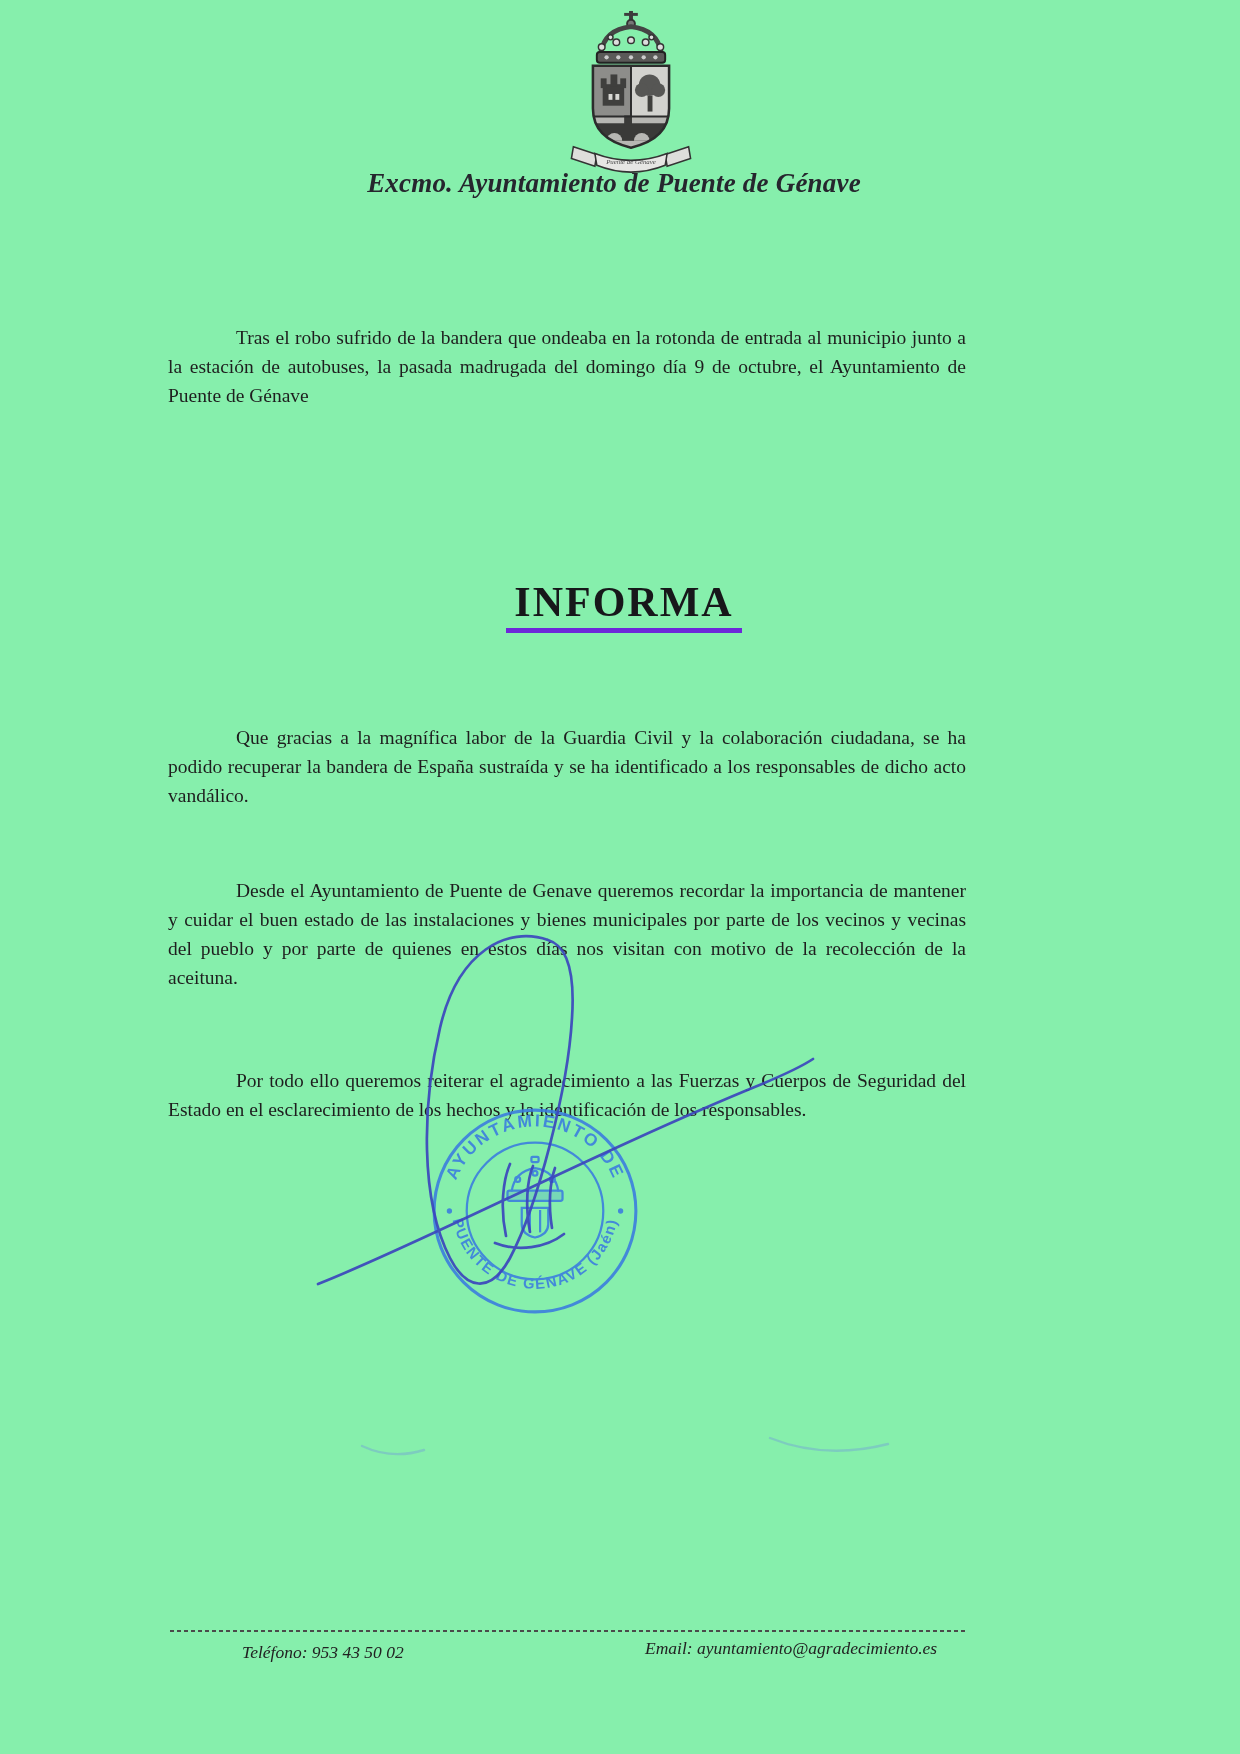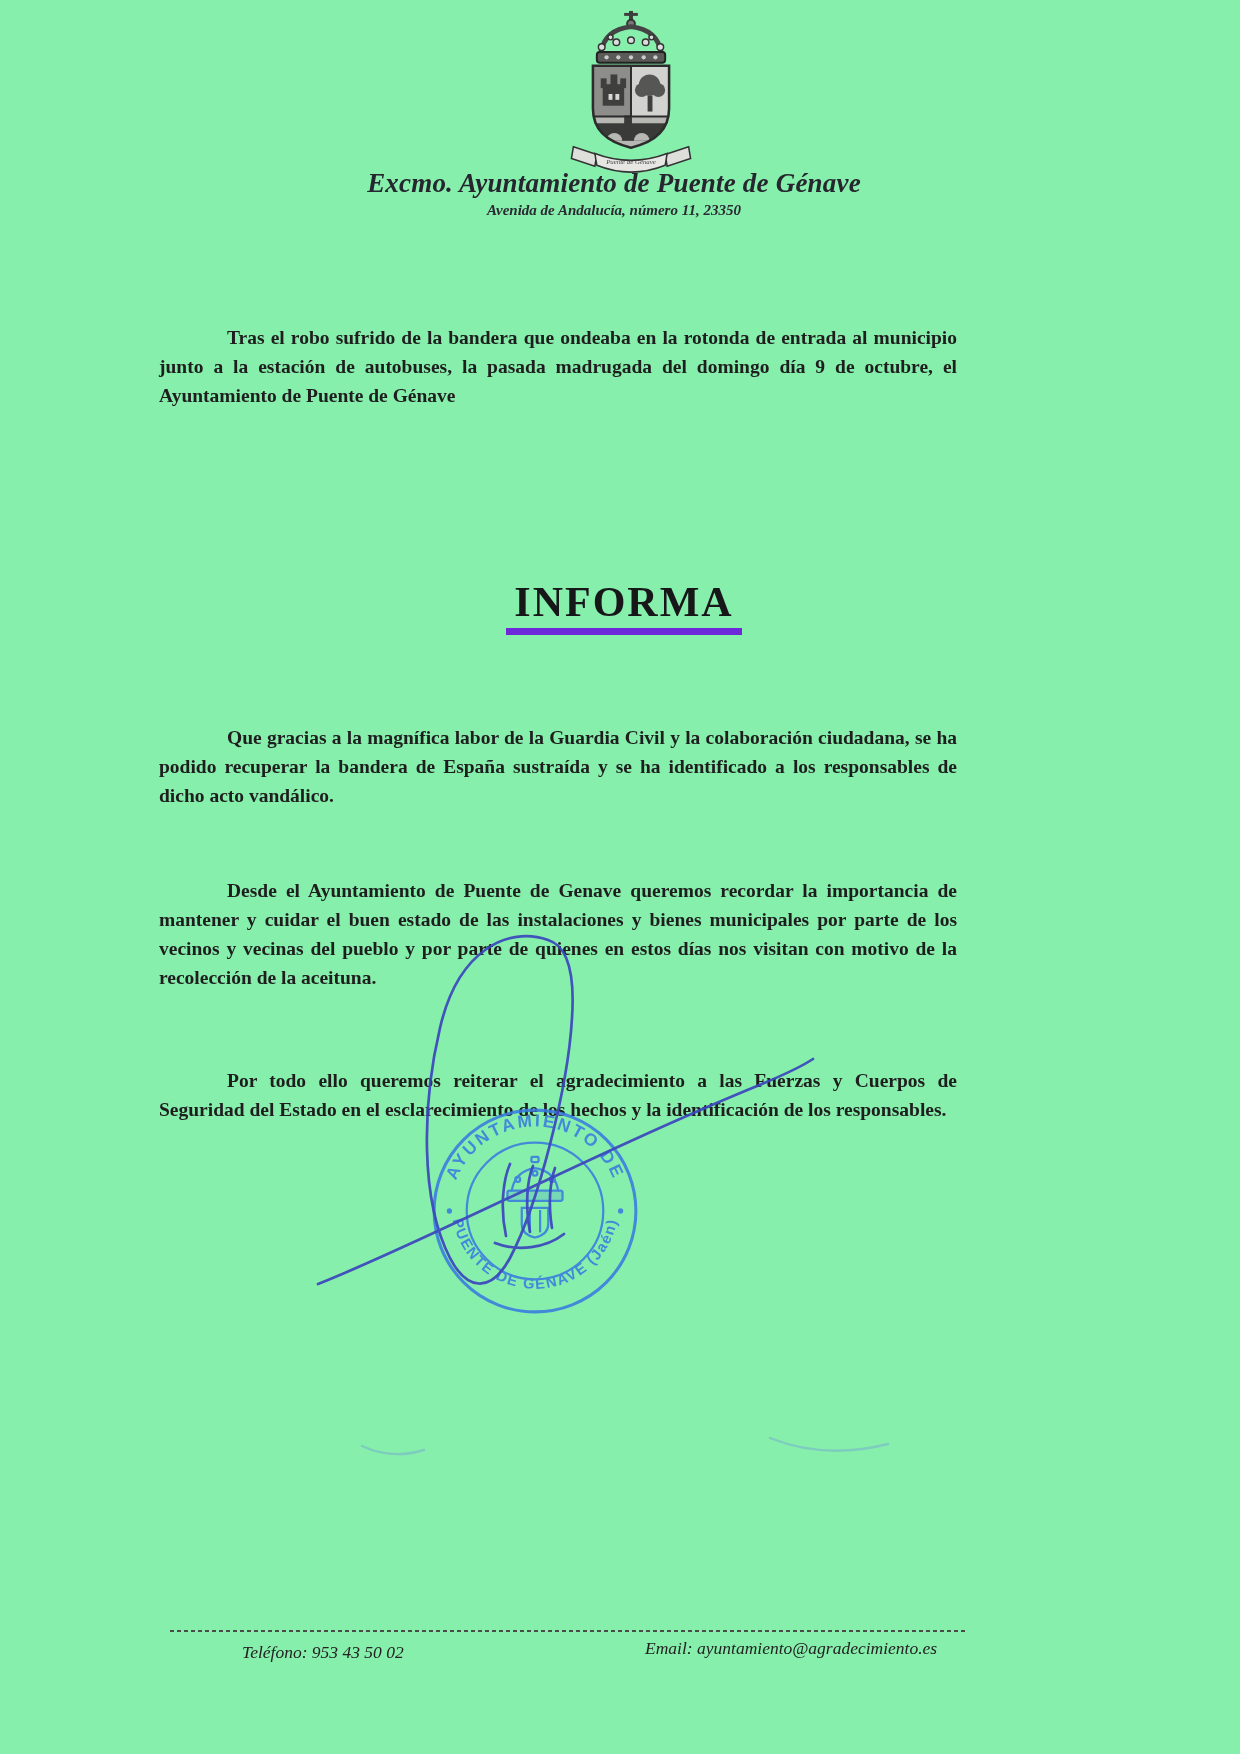--- a/index.html
+++ b/index.html
@@ -14,35 +14,35 @@
   .header-block{position:absolute;left:0;top:168px;width:1228px;text-align:center;}
   .header-title{
     font-size:27px;font-weight:bold;font-style:italic;color:#26262e;
     letter-spacing:0.2px;
   }
   .header-address{
     font-size:15px;font-weight:bold;font-style:italic;color:#2a2a32;margin-top:3px;
   }
   
   .para{
-    position:absolute;left:159px;width:798px;
-    font-size:19.5px;line-height:29px;text-align:justify;text-indent:68px;font-weight:bold;
+    position:absolute;left:168px;width:798px;
+    font-size:19.5px;line-height:29px;text-align:justify;text-indent:68px;
   }
   .p1{top:303px;}
   .p2{top:703px;}
   .p3{top:856px;}
   .p4{top:1046px;}
   .dateline{
     position:absolute;left:167px;top:1192px;width:798px;
     font-size:19.5px;line-height:29px;text-indent:68px;
   }
   .informa-wrap{position:absolute;left:0;top:578px;width:1248px;text-align:center;}
   .informa{
     display:inline-block;font-size:42px;font-weight:bold;letter-spacing:2px;
-    color:#17171a;border-bottom:7px solid #6d28d9;padding:0 8px 2px 8px;
+    color:#17171a;border-bottom:5px solid #6d28d9;padding:0 8px 2px 8px;
     font-family:"Liberation Serif", serif;
   }
   
   .stamp{position:absolute;left:428px;top:1104px;width:214px;height:214px;opacity:.88;}
   .signature{position:absolute;left:300px;top:918px;width:545px;height:392px;}
   .ghost-ink{position:absolute;left:340px;top:1430px;width:570px;height:34px;}
   
   .dashline{
     position:absolute;left:170px;top:1630px;width:796px;height:2px;
     background:repeating-linear-gradient(90deg,#4a4a4a 0 4px,transparent 4px 7px);
@@ -121,21 +121,20 @@
     <g>
       <path d="M16 140 L40 148 L38 160 L14 152 Z" fill="#dededb" stroke="#333" stroke-width="1.6"></path>
       <path d="M134 140 L110 148 L112 160 L136 152 Z" fill="#dededb" stroke="#333" stroke-width="1.6"></path>
       <path d="M38 147 Q75 161 112 147 L110 159 Q75 173 40 159 Z" fill="#e6e6e3" stroke="#333" stroke-width="1.6"></path>
       <text x="75" y="158" text-anchor="middle" font-size="7" font-style="italic" fill="#4a4a4a" font-family="Liberation Serif, serif">Puente de Génave</text>
     </g>
   </svg>
 
   <div class="header-block">
     <div class="header-title">Excmo. Ayuntamiento de Puente de Génave</div>
-    <div class="header-address">Avenida de Andalucía, número 11, 23350</div>
   </div>
 
   <p class="para p1">Tras el robo sufrido de la bandera que ondeaba en la rotonda de entrada al municipio junto a la estación de autobuses, la pasada madrugada del domingo día 9 de octubre, el Ayuntamiento de Puente de Génave</p>
 
   <div class="informa-wrap">
     <span class="informa">INFORMA</span>
   </div>
 
   <p class="para p2">Que gracias a la magnífica labor de la Guardia Civil y la colaboración ciudadana, se ha podido recuperar la bandera de España sustraída y se ha identificado a los responsables de dicho acto vandálico.</p>
   <p class="para p3">Desde el Ayuntamiento de Puente de Genave queremos recordar la importancia de mantener y cuidar el buen estado de las instalaciones y bienes municipales por parte de los vecinos y vecinas del pueblo y por parte de quienes en estos días nos visitan con motivo de la recolección de la aceituna.</p>

